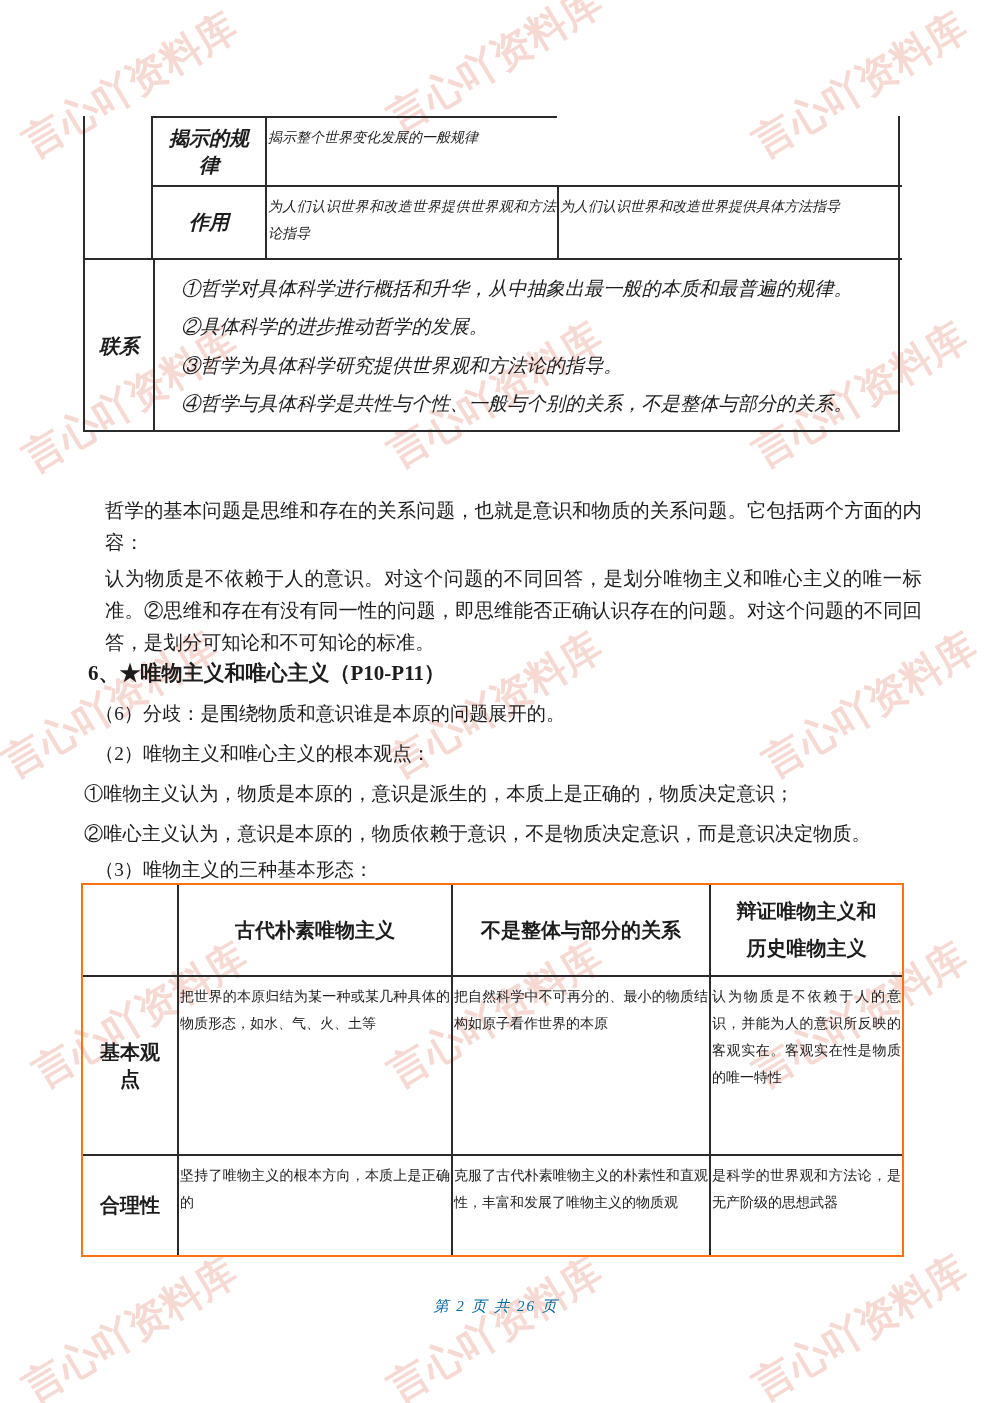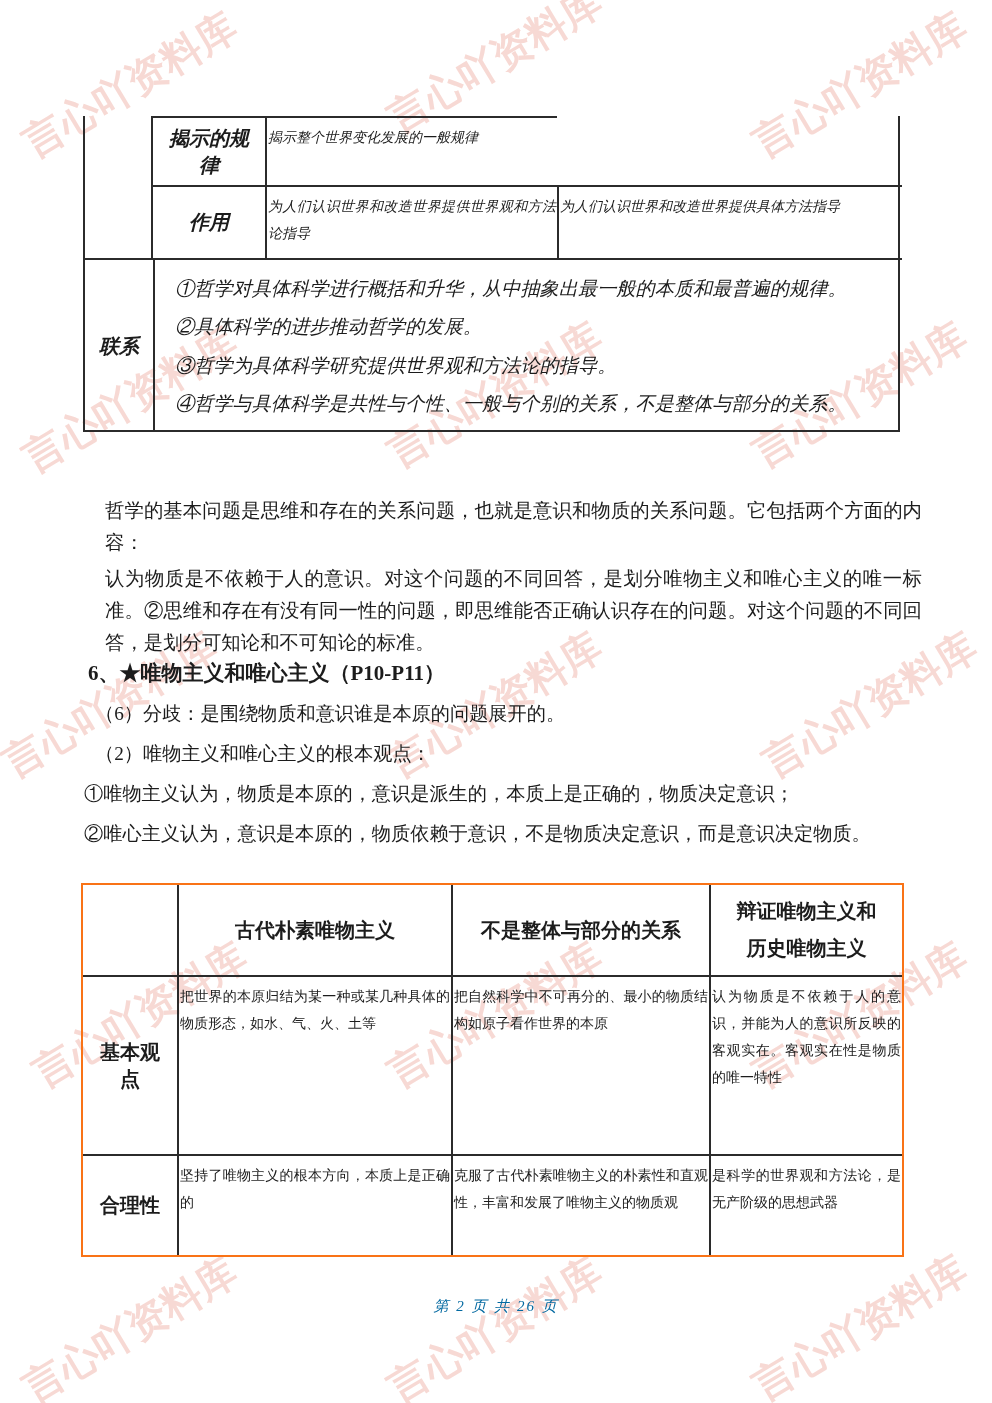--- a/index.html
+++ b/index.html
@@ -84,21 +84,21 @@
   .t1 .c { grid-column: 3; grid-row: 1; border-top: 2px solid #2b2b2b; border-left: 2px solid #2b2b2b; }
   .t1 .d { grid-column: 4; grid-row: 1; border-top: 2px solid #2b2b2b; border-left: 2px solid #2b2b2b; }
   .t1 .e { grid-column: 2; grid-row: 2; border-top: 2px solid #2b2b2b; }
   .t1 .f { grid-column: 3; grid-row: 2; border-top: 2px solid #2b2b2b; border-left: 2px solid #2b2b2b; }
   .t1 .g { grid-column: 4; grid-row: 2; border-top: 2px solid #2b2b2b; border-left: 2px solid #2b2b2b; }
   .t1 .h { grid-column: 1; grid-row: 3; border-top: 2px solid #2b2b2b; }
   .t1 .i {
     grid-column: 2 / 5; grid-row: 3;
     border-top: 2px solid #2b2b2b; border-left: 2px solid #2b2b2b;
     display: flex; flex-direction: column; justify-content: space-evenly;
-    padding: 4px 20px;
+    padding: 4px 26px;
   }
   .t1 .i .li { font-size: 19.2px; line-height: 27px; white-space: nowrap; }
 
   
   .t2 {
     position: absolute;
     left: 81px; top: 883px;
     width: 823px; height: 374px;
     display: grid;
     grid-template-columns: 94px 274px 258px 193px;
@@ -171,20 +171,21 @@
   </div>
 
   <div class="para" style="left:84px;top:495px">哲学的基本问题是思维和存在的关系问题，也就是意识和物质的关系问题。它包括两个方面的内容：</div>
   <div class="para" style="left:84px;top:563px">认为物质是不依赖于人的意识。对这个问题的不同回答，是划分唯物主义和唯心主义的唯一标准。②思维和存在有没有同一性的问题，即思维能否正确认识存在的问题。对这个问题的不同回答，是划分可知论和不可知论的标准。</div>
 
   <div class="heading" style="left:88px;top:660px">6、★唯物主义和唯心主义（P10-P11）</div>
   <div class="line-item" style="left:95px;top:700px">（6）分歧：是围绕物质和意识谁是本原的问题展开的。</div>
   <div class="line-item" style="left:95px;top:740px">（2）唯物主义和唯心主义的根本观点：</div>
   <div class="line-item" style="left:84px;top:780px">①唯物主义认为，物质是本原的，意识是派生的，本质上是正确的，物质决定意识；</div>
   <div class="line-item" style="left:84px;top:820px">②唯心主义认为，意识是本原的，物质依赖于意识，不是物质决定意识，而是意识决定物质。</div>
+  <div class="line-item" style="left:95px;top:856px">（3）唯物主义的三种基本形态：</div>
 
   <div class="t2">
     <div class="hd"></div>
     <div class="hd bl">古代朴素唯物主义</div>
     <div class="hd bl">不是整体与部分的关系</div>
     <div class="hd bl">辩证唯物主义和
 历史唯物主义</div>
 
     <div class="label bt">基本观
 点</div>

